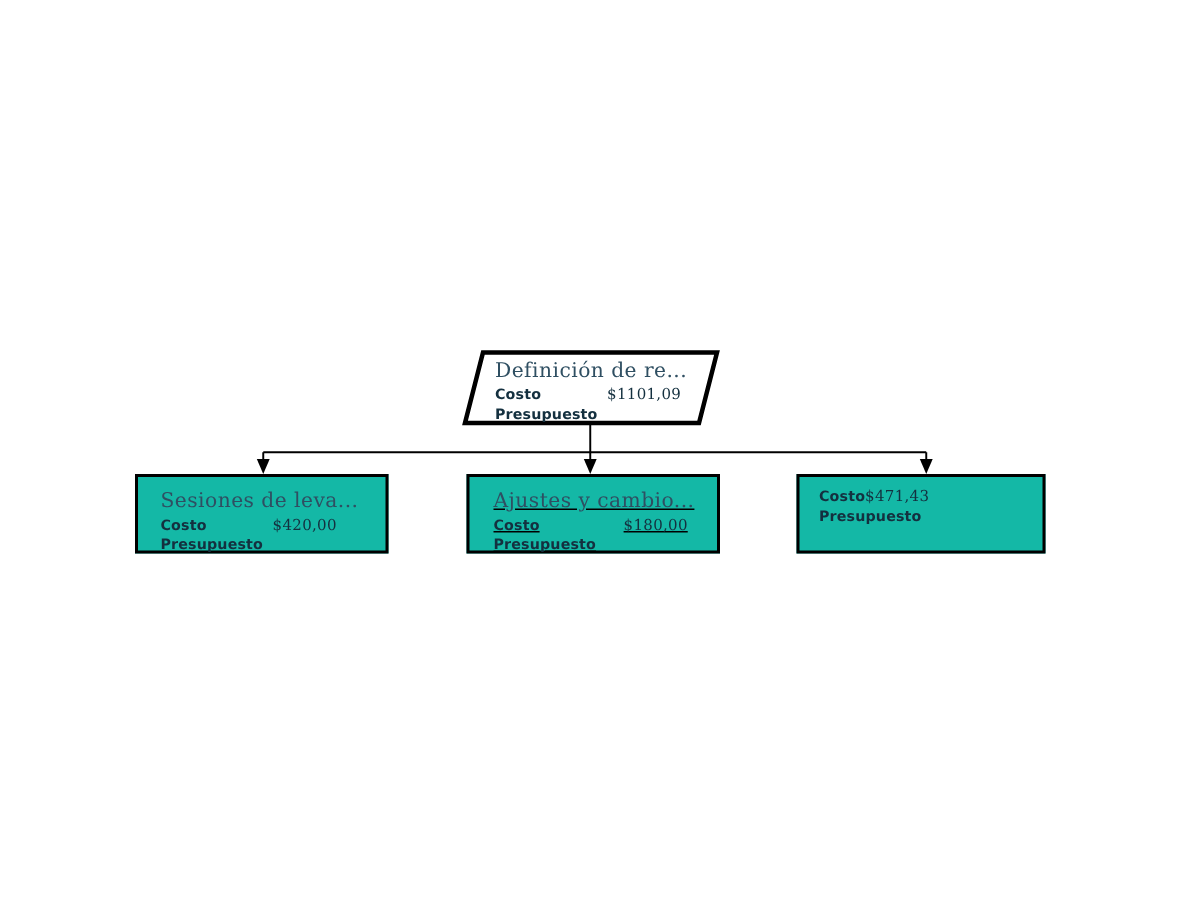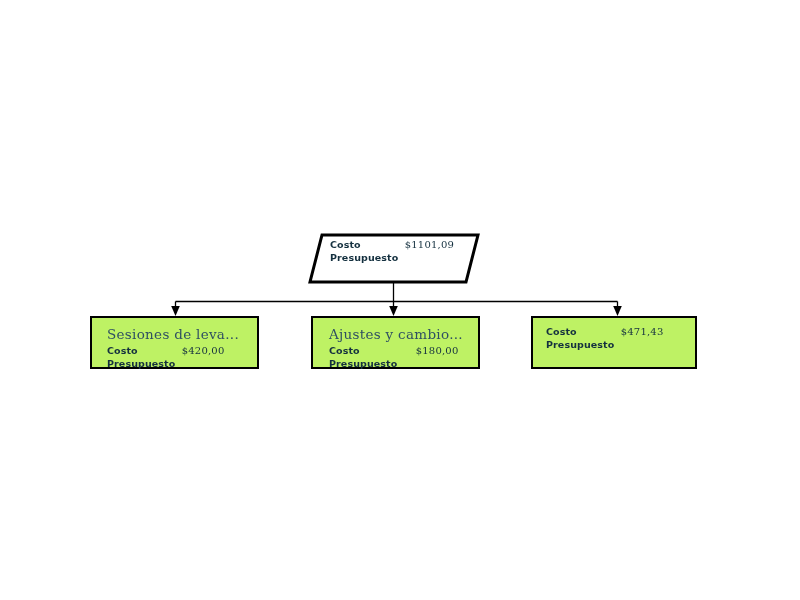--- a/index.html
+++ b/index.html
@@ -31,21 +31,21 @@
     width: 800px;
     height: 600px;
     z-index: 1;
   }
 
   
   .node {
     position: absolute;
     z-index: 2;
     box-sizing: border-box;
-    background: #bef264;
+    background: #14b8a6;
     border: 2.5px solid #000000;
     padding: 4px 0 0 0;
   }
 
   
   .node-parallelogram {
     border: none;
     background: transparent;
     padding: 0;
   }
@@ -100,21 +100,21 @@
   .pad-parent   { padding-left: 22px; }
   .pad-parent .row-value   { margin-left: 44px; }
 
   .pad-child    { padding-left: 15px; }
   .pad-child .row-value    { margin-left: 44px; }
 
   .pad-child-2  { padding-left: 16px; }
   .pad-child-2 .row-value  { margin-left: 56px; }
 
   .pad-child-3  { padding-left: 13px; }
-  .pad-child-3 .row-value  { margin-left: 44px; }
+  .pad-child-3 .row-value  { }
 
   .title-indent-parent { padding-left: 22px; }
   .title-indent-1 { padding-left: 15px; }
   .title-indent-2 { padding-left: 16px; }
   .title-indent-3 { padding-left: 13px; }
 </style>
 </head>
 <body>
 
 <div id="canvas">
@@ -133,20 +133,21 @@
 
     <line x1="617.5" y1="301.5" x2="617.5" y2="310" stroke="#000000" stroke-width="1.3"></line>
     <polygon points="617.5,316 613.2,306 621.8,306" fill="#000000"></polygon>
   </svg>
 
   <div class="node node-parallelogram" style="left:308px; top:233px; width:172px; height:51px;">
     <svg class="para-shape" width="172" height="51" viewBox="0 0 172 51">
       <polygon points="14,2 170,2 158,49 2,49" fill="#ffffff" stroke="#000000" stroke-width="3" stroke-linejoin="miter"></polygon>
     </svg>
     <div class="node-inner">
+      <div class="node-title title-indent-parent">Definición de re...</div>
       <div class="row pad-parent">
         <span class="row-label">Costo</span>
         <span class="row-value">$1101,09</span>
       </div>
       <div class="row pad-parent">
         <span class="row-label">Presupuesto</span>
         <span class="row-value"></span>
       </div>
     </div>
   </div>
@@ -158,21 +159,21 @@
         <span class="row-label">Costo</span>
         <span class="row-value">$420,00</span>
       </div>
       <div class="row pad-child">
         <span class="row-label">Presupuesto</span>
         <span class="row-value"></span>
       </div>
     </div>
   </div>
 
-  <div class="node" style="left:311px; top:316px; width:169px; height:53px;">
+  <div class="node" style="left:311px; top:316px; width:169px; height:53px;text-decoration:underline;">
     <div class="node-inner">
       <div class="node-title title-indent-2">Ajustes y cambio...</div>
       <div class="row pad-child-2">
         <span class="row-label">Costo</span>
         <span class="row-value">$180,00</span>
       </div>
       <div class="row pad-child-2">
         <span class="row-label">Presupuesto</span>
         <span class="row-value"></span>
       </div>

